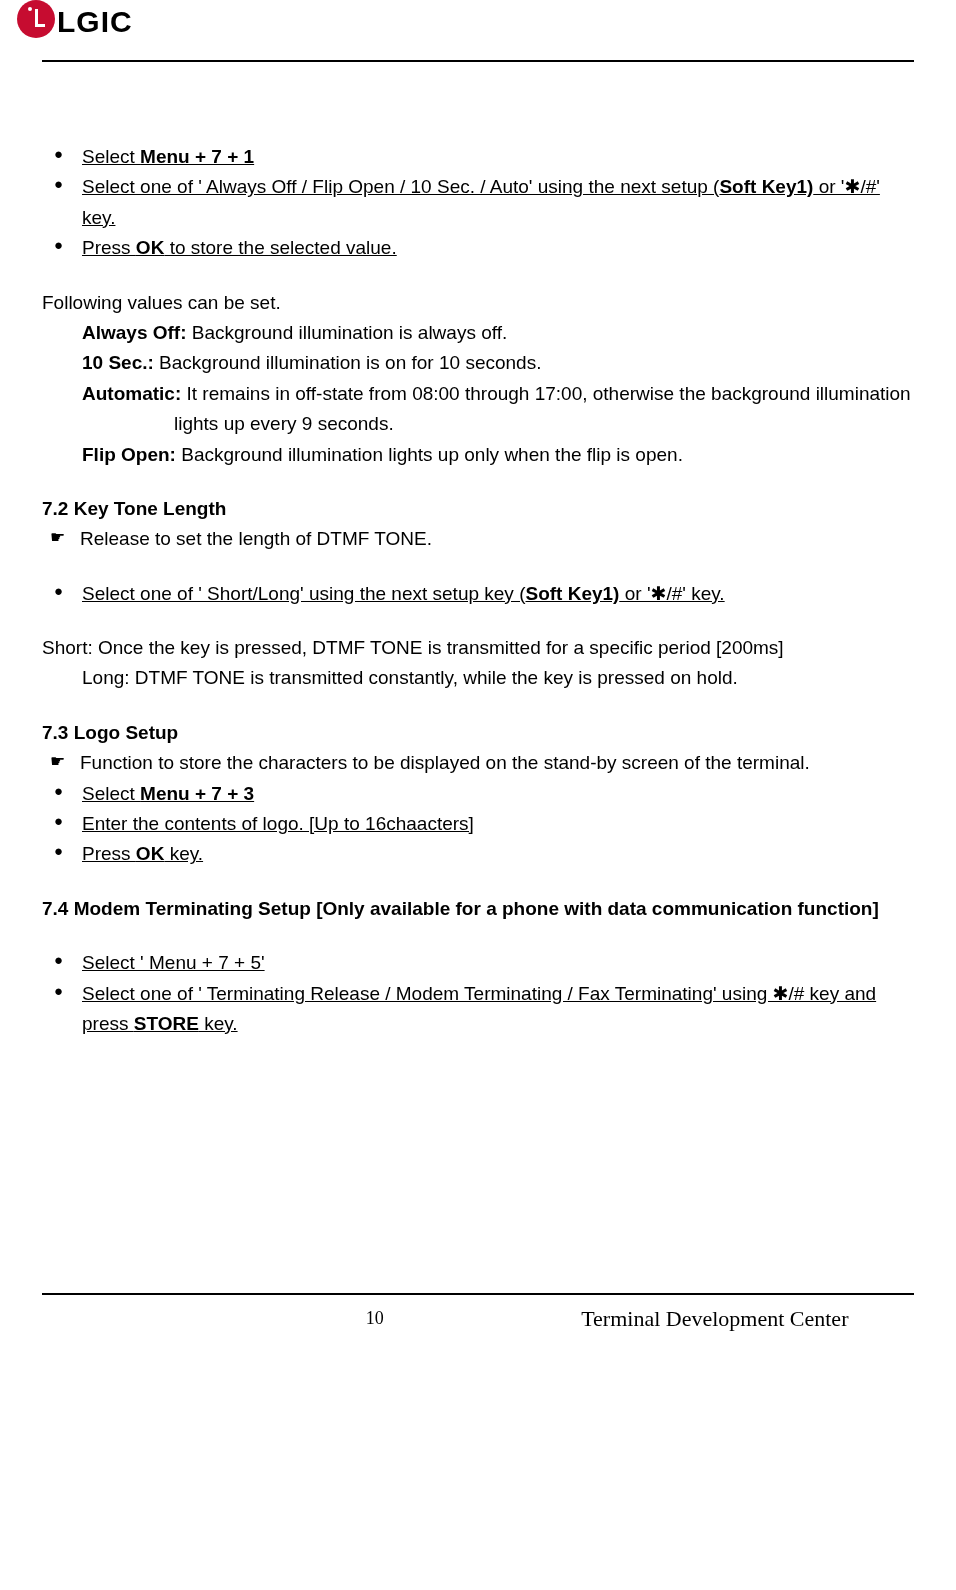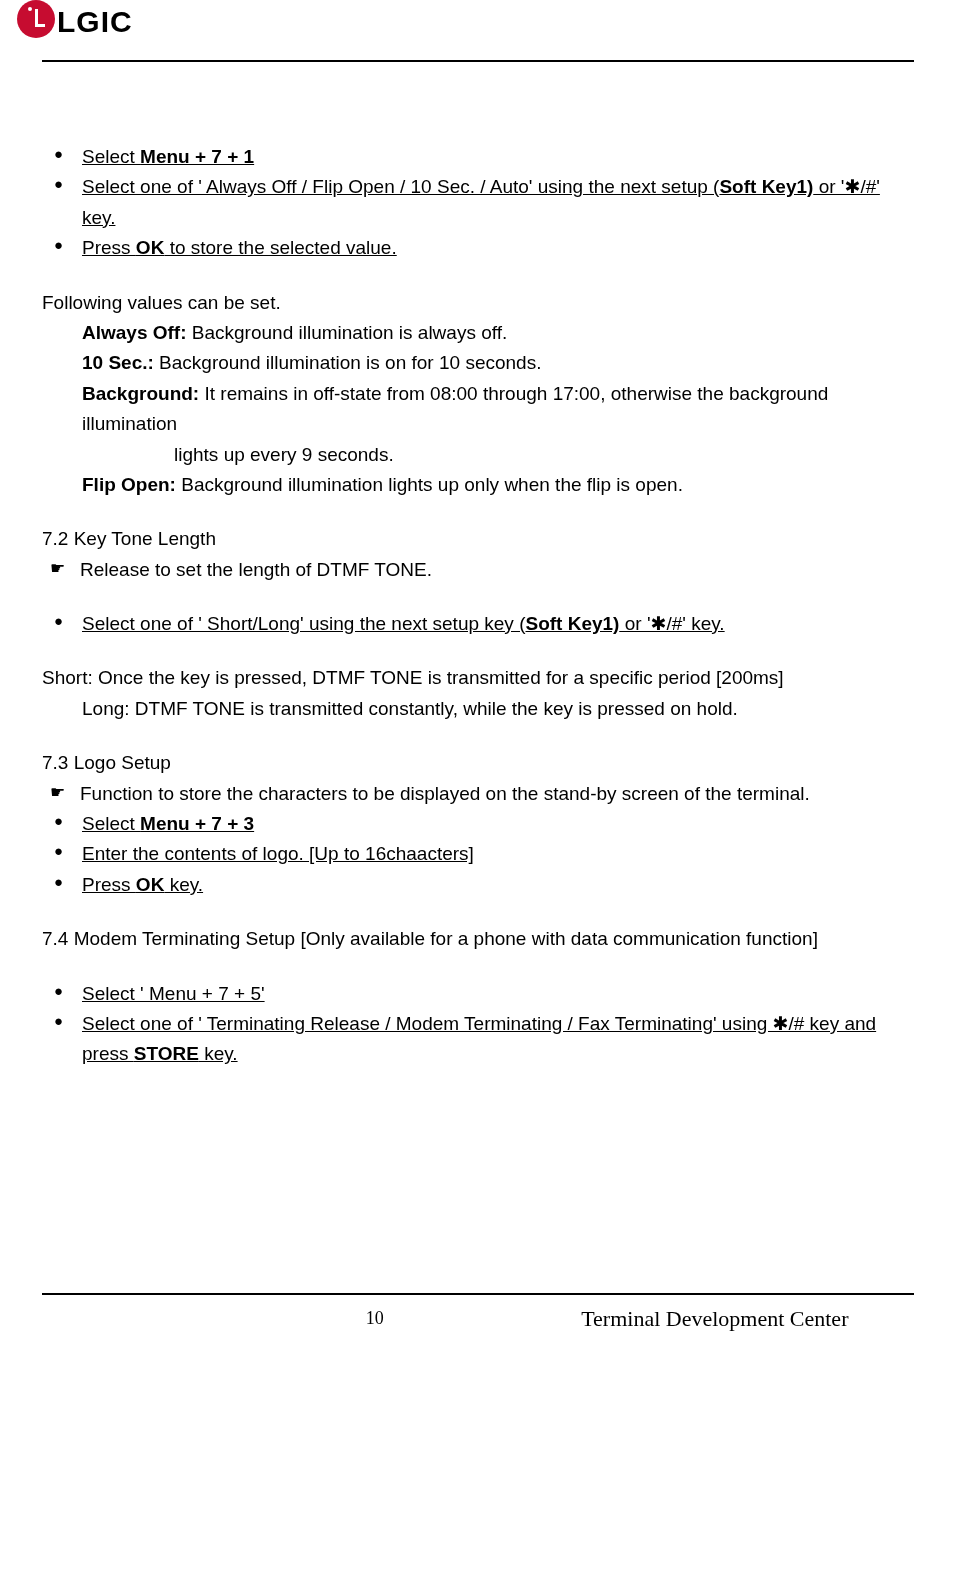--- a/index.html
+++ b/index.html
@@ -107,21 +107,21 @@
     top: 0;
     font-size: 17px;
   }
   .indented {
     padding-left: 40px;
   }
   .indented2 {
     padding-left: 132px;
   }
   .sec-heading {
-    font-weight: normal;
+    font-weight: bold;
     margin-top: 24px;
   }
   .footer {
     position: absolute;
     bottom: 26px;
     left: 42px;
     right: 42px;
     border-top: 2px solid #000;
     padding-top: 6px;
     font-size: 22px;
@@ -176,21 +176,21 @@
     <div style="height:24px;"></div>
 
     <div>Following values can be set.</div>
     <div class="indented">
       <b>Always Off:</b><span> Background illumination is always off.</span>
     </div>
     <div class="indented">
       <b>10 Sec.:</b><span> Background illumination is on for 10 seconds.</span>
     </div>
     <div class="indented">
-      <b>Background:</b><span> It remains in off-state from 08:00 through 17:00, otherwise the background illumination</span>
+      <b>Automatic:</b><span> It remains in off-state from 08:00 through 17:00, otherwise the background illumination</span>
     </div>
     <div class="indented2">lights up every 9 seconds.</div>
     <div class="indented">
       <b>Flip Open:</b><span> Background illumination lights up only when the flip is open.</span>
     </div>
 
     <div class="sec-heading">7.2 Key Tone Length</div>
     <ul class="pointer-list">
       <li><span>Release to set the length of DTMF TONE.</span></li>
     </ul>

